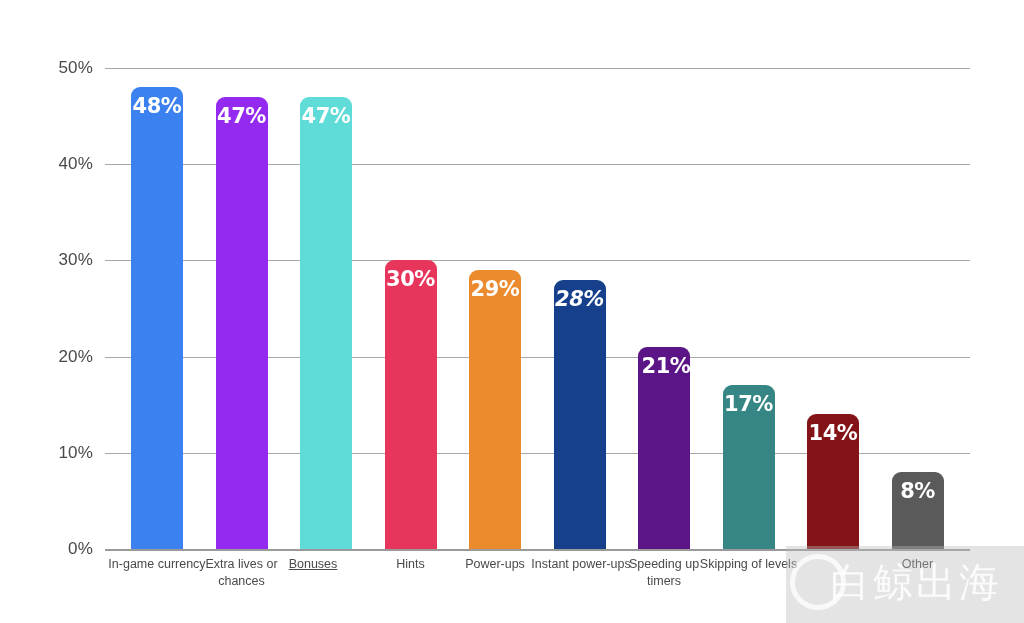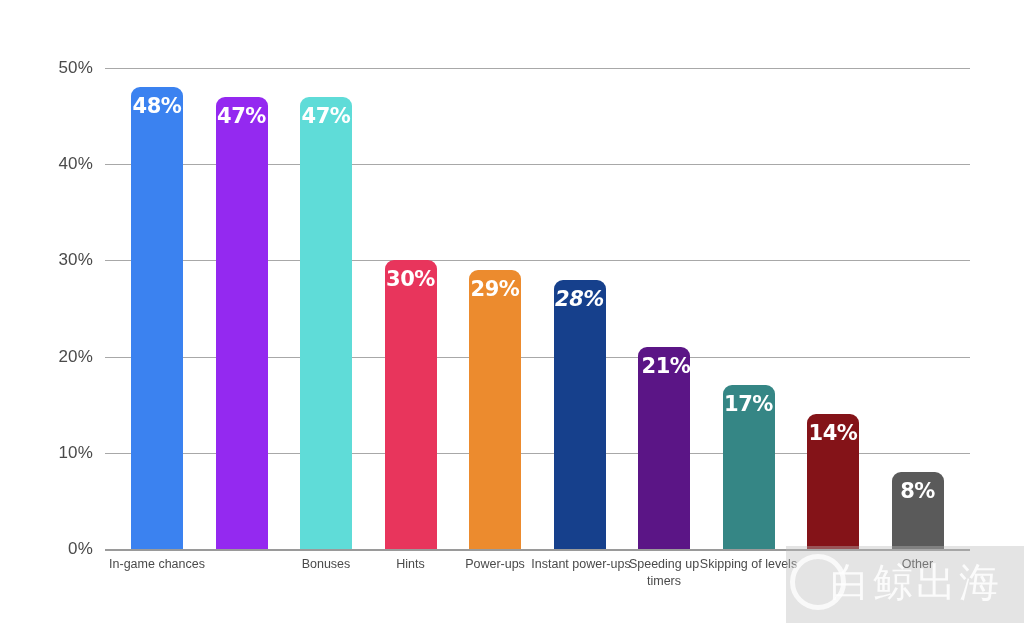--- a/index.html
+++ b/index.html
@@ -180,22 +180,23 @@
         <div class="bar" style="left: 617.5px; height: 163.54px; background: rgb(53, 134, 133);"></div>
         <div class="bar-value" style="left: 617.5px; top: 324.46px;">17%</div>
         <div class="bar" style="left: 702px; height: 134.68px; background: rgb(132, 19, 24);"></div>
         <div class="bar-value" style="left: 702px; top: 353.32px;">14%</div>
         <div class="bar" style="left: 786.5px; height: 76.96px; background: rgb(90, 90, 90);"></div>
         <div class="bar-value" style="left: 786.5px; top: 411.04px;">8%</div>
       </div>
   </div>
 
   <div class="xlabels" id="xlabels">
-      <div class="xlabel" style="left: 2px;">In-game chances</div>
-      <div class="xlabel" style="left: 171px;">Bonuses</div>
+      <div class="xlabel" style="left: 2px;">In-game currency</div>
+      <div class="xlabel" style="left: 86.5px;">Extra lives or chances</div>
+      <div class="xlabel" style="left: 158px; text-decoration: underline;">Bonuses</div>
       <div class="xlabel" style="left: 255.5px;">Hints</div>
       <div class="xlabel" style="left: 340px;">Power-ups</div>
       <div class="xlabel" style="left: 426px;">Instant power-ups</div>
       <div class="xlabel" style="left: 509px;">Speeding up timers</div>
       <div class="xlabel" style="left: 593.5px;">Skipping of levels</div>
       <div class="xlabel" style="left: 762.5px;">Other</div>
     </div>
 
   <div class="watermark">
     <div class="wm-plate"></div>

